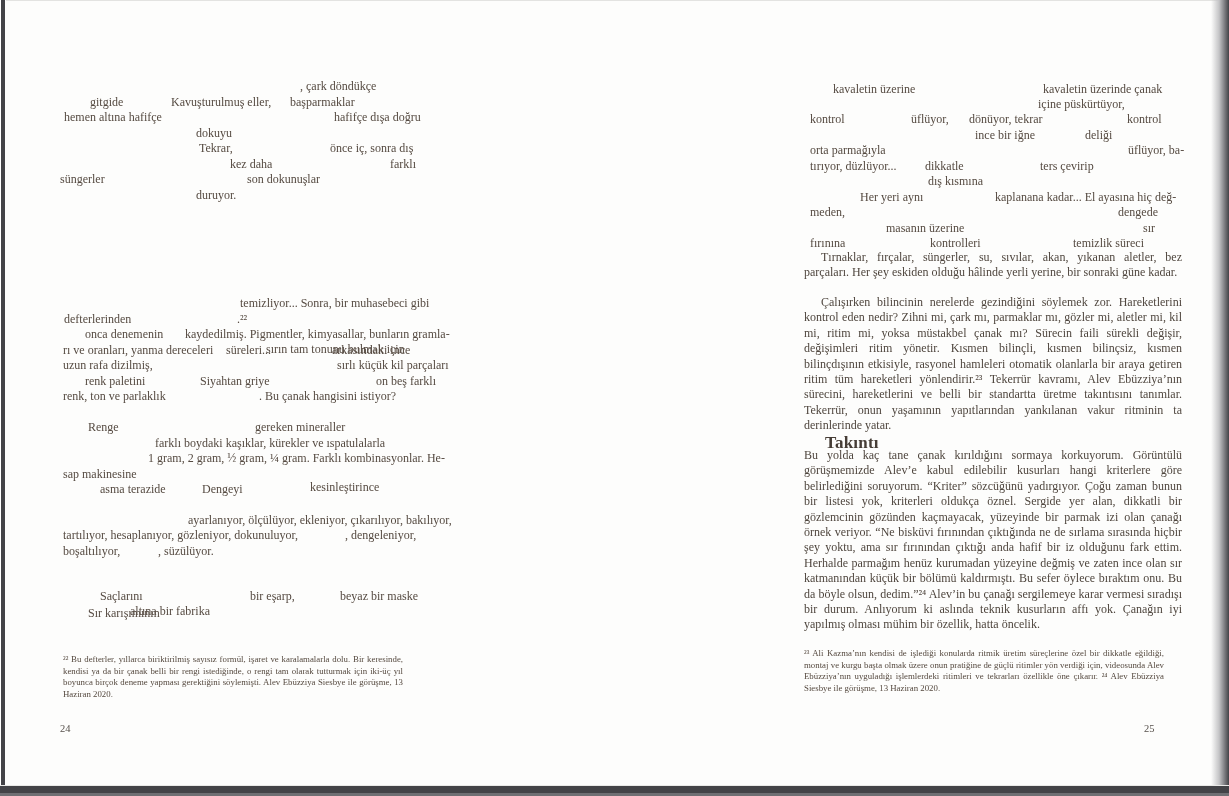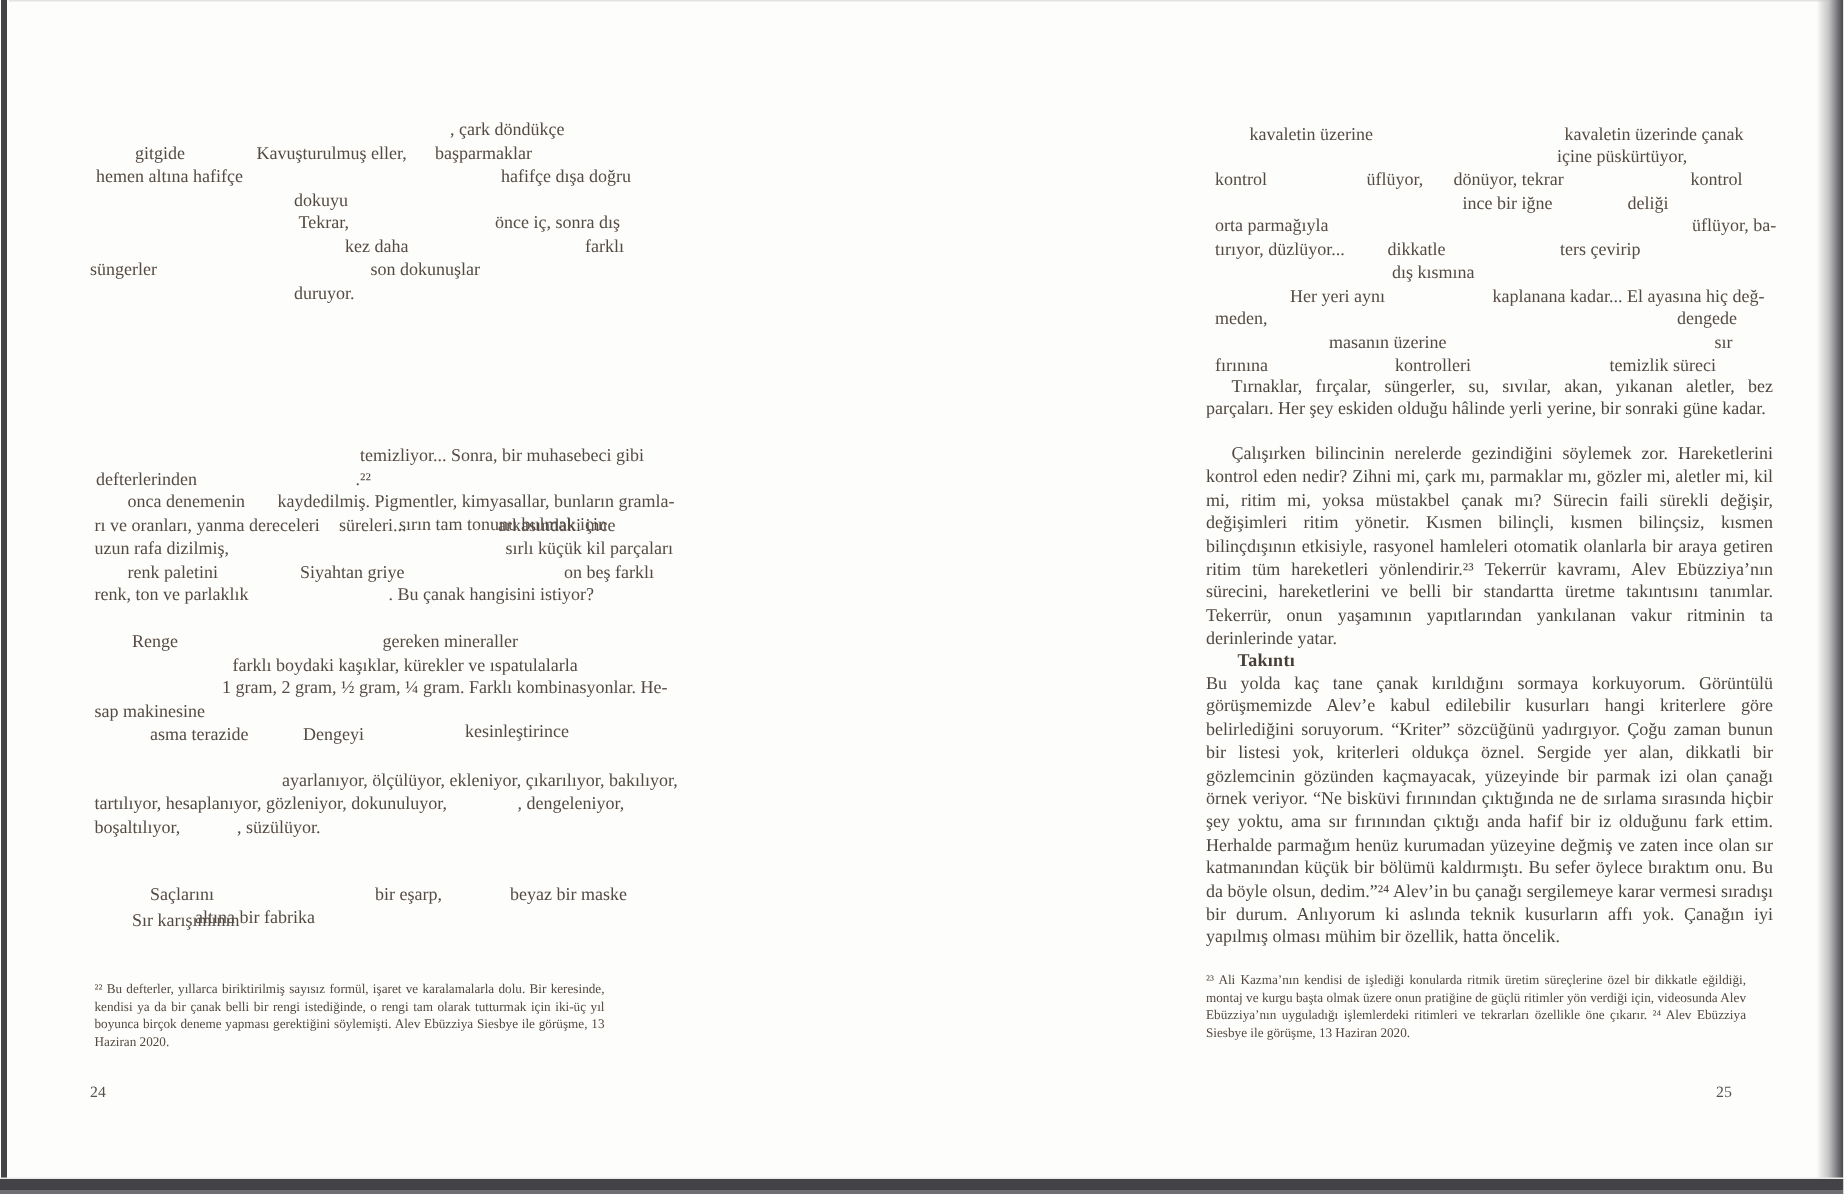--- a/index.html
+++ b/index.html
@@ -4,21 +4,21 @@
 <style>
   html,body{margin:0;padding:0;background:#ffffff;}
   .scan{
     position:relative;width:1229px;height:796px;overflow:hidden;
     background:var(--page-bg,#fdfdfc);
     font-family:"Liberation Serif","DejaVu Serif",serif;
     color:var(--text,#4f463e);
   }
   .frag{position:absolute;font-size:12px;white-space:nowrap;color:var(--frag,#554a41);}
   .paragraph{position:absolute;font-size:12px;line-height:15.4px;text-align:justify;}
-  .heading{position:absolute;font-size:12px;font-weight:bold;letter-spacing:.2px;color:#463d36;}
+  .heading{position:absolute;font-size:17px;font-weight:bold;letter-spacing:.2px;color:#463d36;}
   .footnote{position:absolute;font-size:8.8px;line-height:11.6px;text-align:justify;color:var(--footnote,#55493f);}
   .pagenum{position:absolute;font-size:10.5px;color:#56504b;}
   .pagenum-left{left:60px;top:723px;}
   .pagenum-right{left:1144px;top:723px;}
   .edge-left{position:absolute;left:0;top:0;width:6px;height:100%;
     background:linear-gradient(to right,#ffffff 0 1px,var(--edge-dark,#47474b) 1px 5px,#fdfdfc 5px);}
   .edge-right{position:absolute;right:0;top:0;width:18px;height:100%;
     background:linear-gradient(to right,rgba(210,210,210,0) 0%,#c4c4c6 45%,#8a8a8e 70%,var(--edge-dark,#4a4a4e) 100%);}
   .edge-bottom{position:absolute;left:0;bottom:0;width:100%;height:11px;
     background:linear-gradient(to bottom,#e9e9e7 0 1px,var(--edge-dark,#3f3f44) 1px 8px,#6f6f73 8px 100%);}

